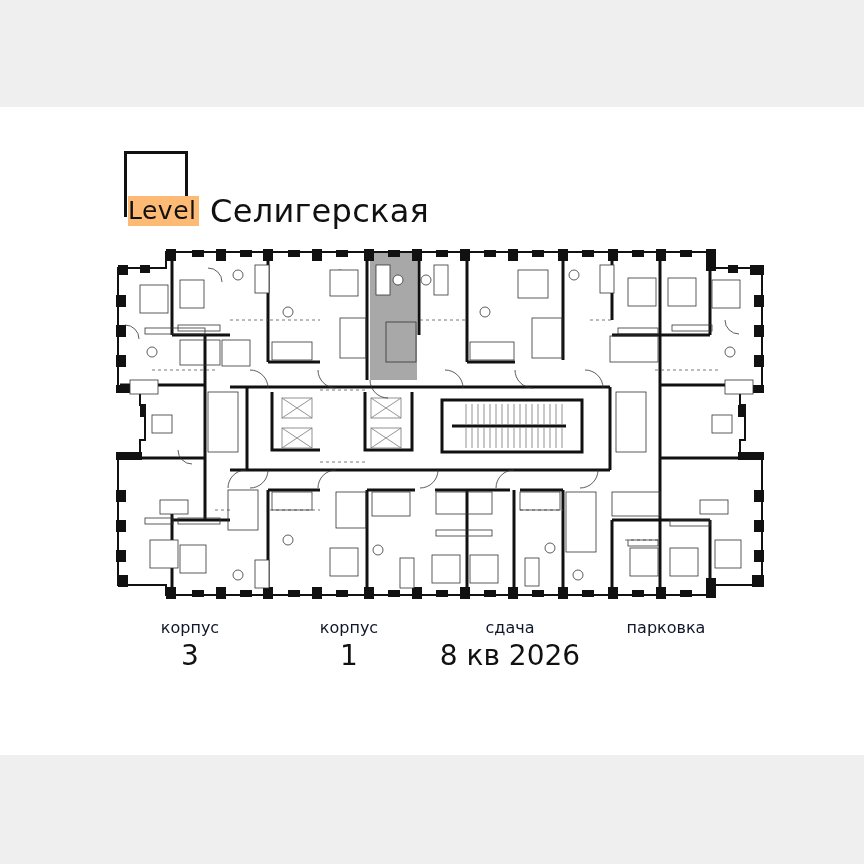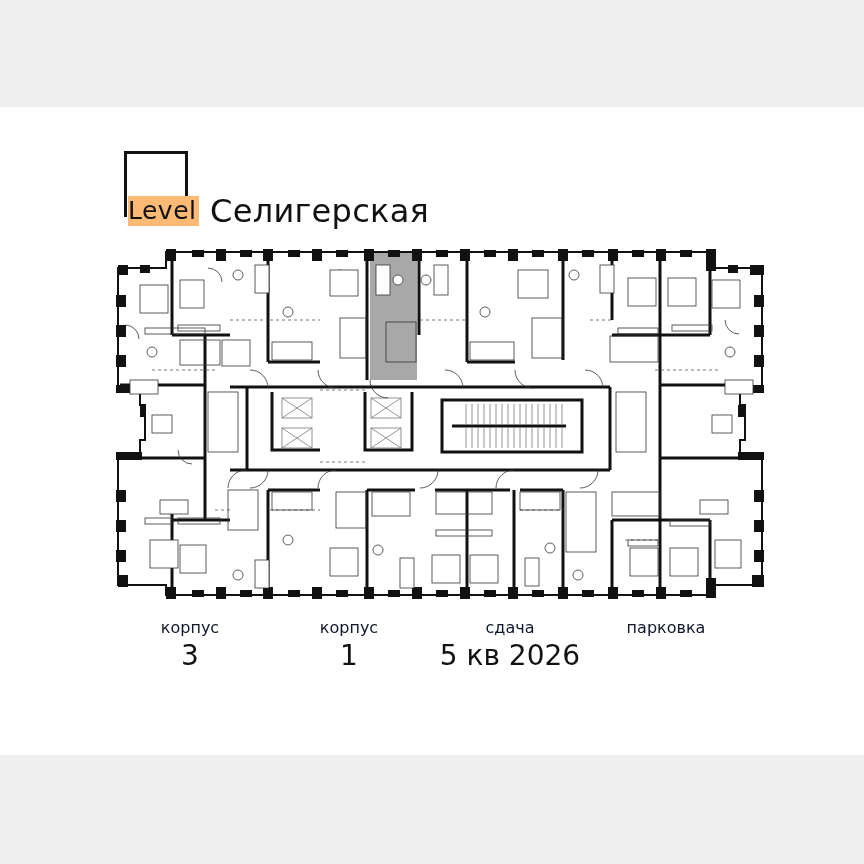--- a/index.html
+++ b/index.html
@@ -290,17 +290,17 @@
 <div class="info" style="left:135px; width:110px;">
   <div class="lbl">корпус</div>
   <div class="val">3</div>
 </div>
 <div class="info" style="left:294px; width:110px;">
   <div class="lbl">корпус</div>
   <div class="val">1</div>
 </div>
 <div class="info" style="left:415px; width:190px;">
   <div class="lbl">сдача</div>
-  <div class="val">5 кв 2026</div>
+  <div class="val">8 кв 2026</div>
 </div>
 <div class="info" style="left:606px; width:120px;text-align:center;">
   <div class="lbl">парковка</div>
 </div>
 
 </body></html>

